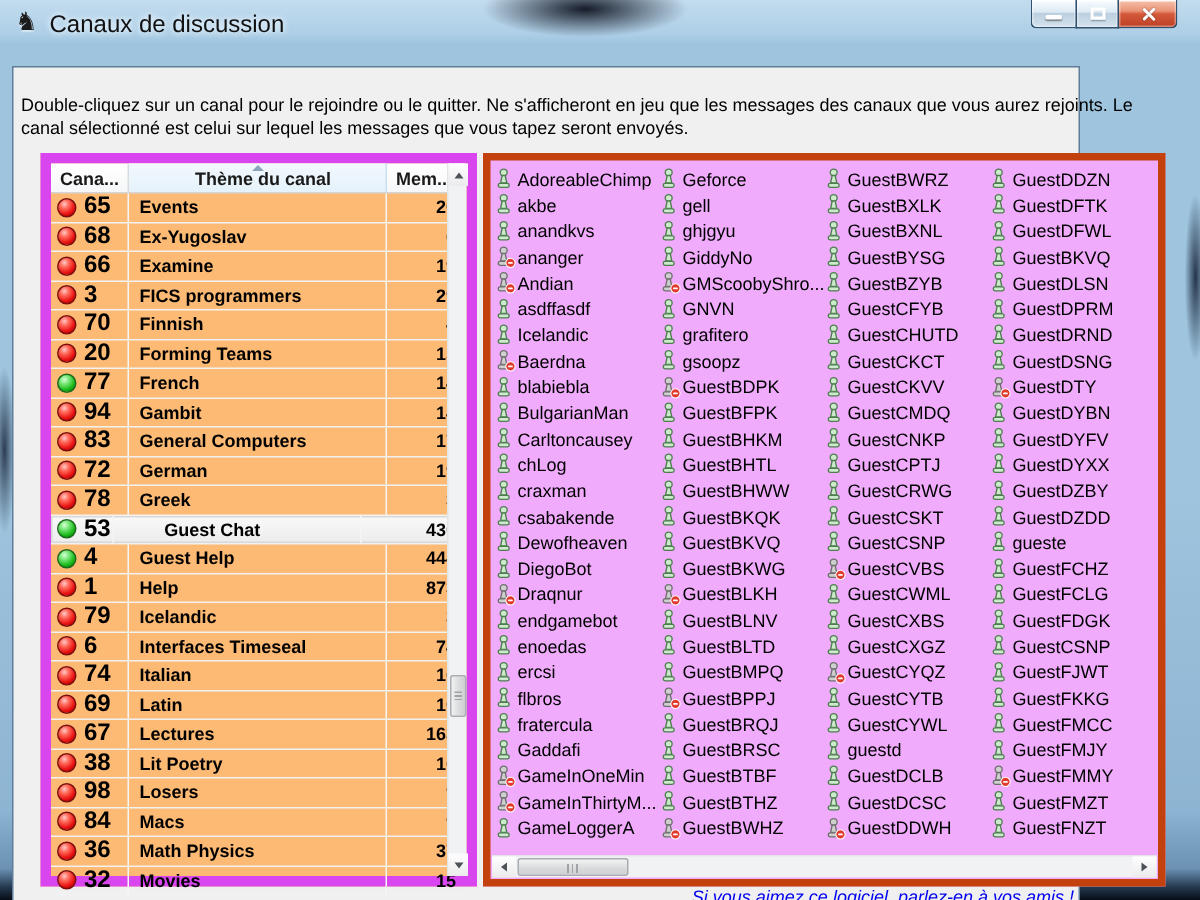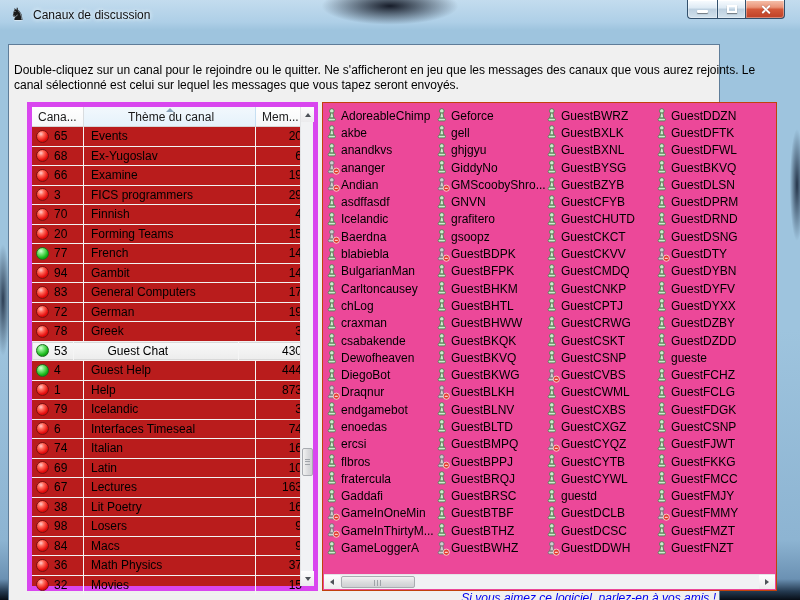--- a/index.html
+++ b/index.html
@@ -5,74 +5,74 @@
   html,body{margin:0;padding:0;background:#222;}
   *{box-sizing:border-box;font-family:"Liberation Sans",sans-serif;}
   .window{position:relative;width:800px;height:600px;overflow:hidden;
     background:
       radial-gradient(ellipse 95px 26px at 390px 6px, rgba(8,12,24,0.92), rgba(8,12,24,0) 72%),
       radial-gradient(ellipse 9px 70px at 3px 300px, rgba(6,16,36,0.75), rgba(6,16,36,0) 80%),
       radial-gradient(ellipse 9px 70px at 797px 185px, rgba(6,16,36,0.8), rgba(6,16,36,0) 80%),
       linear-gradient(180deg,#c3dcee 0,#aecfe7 22px,#9ec4de 30px,#9ec4de 55%,#8db4d2 90%,#6b91b3 96.5%,#23384e 98.6%,#070d16 100%);}
   .titlebar{position:absolute;left:0;top:0;width:800px;height:30px;}
   .app-icon{position:absolute;left:10px;top:5px;font-size:17px;line-height:20px;color:#1b1b1b;text-shadow:0 1px 1px rgba(255,255,255,.5);}
-  .title{position:absolute;left:33px;top:8px;font-size:12px;color:#111;text-shadow:0 0 4px #e8f4ff,0 0 4px #e8f4ff;}
+  .title{position:absolute;left:33px;top:8px;font-size:16px;color:#111;text-shadow:0 0 4px #e8f4ff,0 0 4px #e8f4ff;}
   .win-btns{position:absolute;top:0px;right:15px;height:20px;display:flex;}
   .wbtn{position:relative;height:19px;border:1px solid #32506c;border-top:none;
     background:linear-gradient(#fafdff,#dce9f3 45%,#bccfdf 50%,#cfdfeb 92%);
     box-shadow:inset 0 1px 0 rgba(255,255,255,.85),inset 0 0 0 1px rgba(255,255,255,.35);}
   .wbtn.min{width:30px;border-bottom-left-radius:4px;border-right:none;}
   .wbtn.max{width:29px;}
   .wbtn.close{width:39px;border-left:none;border-bottom-right-radius:4px;
     background:linear-gradient(#f6c3ae,#ea9478 40%,#d4593a 52%,#c2452a 90%);}
   .glyph-min{position:absolute;left:9px;bottom:5px;width:11px;height:3px;background:#fff;border-radius:1px;box-shadow:0 1px 1px rgba(0,0,0,.45);}
   .glyph-max{position:absolute;left:9px;top:5px;width:10px;height:8px;border:2px solid #fff;box-shadow:0 1px 1px rgba(0,0,0,.4);}
   .glyph-close{position:absolute;left:14px;top:4px;width:11px;height:11px;}
   .glyph-close::before,.glyph-close::after{content:"";position:absolute;left:5px;top:0;width:2.4px;height:11px;background:#fff;border-radius:1px;box-shadow:0 0 1px rgba(60,0,0,.6);}
   .glyph-close::before{transform:rotate(45deg);}
   .glyph-close::after{transform:rotate(-45deg);}
 
   .client{position:absolute;left:8px;top:44px;width:712px;height:562px;background:#f0f0f0;border:1px solid #5f7d99;}
   .instructions{position:absolute;left:5px;top:18px;width:773px;font-size:12px;line-height:15px;color:#000;}
 
   
-  .channels{position:absolute;left:18px;top:57px;width:291px;height:489px;background:#b91c1c;border:5px solid #d946ef;}
+  .channels{position:absolute;left:18px;top:57px;width:291px;height:489px;background:#fdba74;border:7px solid #d946ef;font-weight:bold;}
   .ch-header{position:absolute;left:0;top:0;height:20px;width:276px;display:flex;border-bottom:1px solid #d5d5d5;background:linear-gradient(#ffffff,#f6f7f8);}
   .hdr-cell{position:relative;font-size:12px;color:#1a1a1a;padding:3px 0 0 6px;border-right:1px solid #d9dcdf;}
   .hdr-c1{width:52px;}
   .hdr-c2{width:172px;background:linear-gradient(#f2f8fd,#e5f2fb);border-right:1px solid #c6dff2;padding-left:44px;}
   .hdr-c3{width:52px;text-align:left;padding-right:6px;}
   .sort-arrow{position:absolute;left:50%;top:1px;margin-left:-4px;width:0;height:0;
     border-left:4px solid transparent;border-right:4px solid transparent;border-bottom:4px solid #8ba4bb;}
   .ch-rows{position:absolute;left:0;top:20px;width:276px;}
   .ch-row{display:flex;height:19.5px;align-items:center;border-bottom:1px solid #f2f2f2;}
   .ch-row.selected{background:linear-gradient(#f9f9f9,#ececec);box-shadow:inset 0 0 0 1px #d8d8d8;gap:26px;}
   .ch-c1{width:52px;display:flex;align-items:center;padding-left:4px;border-right:1px solid #f5f5f5;height:100%;}
   .orb{width:13px;height:13px;border-radius:50%;margin-right:5px;flex:none;}
   .orb.red{background:radial-gradient(circle at 36% 28%,#ffc8c8 0%,#ff6a5a 28%,#e81010 65%,#9c0000 100%);border:1px solid #7c1010;}
   .orb.green{background:radial-gradient(circle at 36% 28%,#d8ffd8 0%,#7ae87a 28%,#18b818 65%,#077007 100%);border:1px solid #1d6b1d;}
-  .ch-num{font-size:12px;color:#000;}
+  .ch-num{font-size:16px;color:#000;}
   .ch-theme{width:172px;padding-left:7px;font-size:12px;color:#000;border-right:1px solid #f5f5f5;height:100%;display:flex;align-items:center;}
   .ch-mem{width:52px;text-align:right;padding-right:6px;font-size:12px;color:#000;}
 
   
   .vscroll{position:absolute;top:0;right:0;bottom:0;width:13px;background:#f1f2f4;border-left:1px solid #e3e4e6;}
   .sbtn{position:absolute;width:13px;height:15px;background:linear-gradient(#fefefe,#ebebed);display:flex;align-items:center;justify-content:center;}
   .sbtn.up{top:0;}  .sbtn.down{bottom:0;}
   .tri-up{width:0;height:0;border-left:3.5px solid transparent;border-right:3.5px solid transparent;border-bottom:4px solid #4d5258;}
   .tri-down{width:0;height:0;border-left:3.5px solid transparent;border-right:3.5px solid transparent;border-top:4px solid #4d5258;}
   .tri-left{width:0;height:0;border-top:3.5px solid transparent;border-bottom:3.5px solid transparent;border-right:4px solid #4d5258;}
   .tri-right{width:0;height:0;border-top:3.5px solid transparent;border-bottom:3.5px solid transparent;border-left:4px solid #4d5258;}
   .vthumb{position:absolute;left:1px;top:341px;width:11px;height:28px;border:1px solid #a9acb1;border-radius:2px;
     background:linear-gradient(90deg,#f2f2f2,#d9dadc 60%,#cfd0d3);}
   .vthumb::after{content:"";position:absolute;left:2px;top:50%;margin-top:-3px;width:5px;height:6px;
     background:repeating-linear-gradient(180deg,#9fa3a8 0 1px,transparent 1px 2.5px);}
 
   
-  .users{position:absolute;left:313px;top:57px;width:455px;height:489px;background:#ec4899;border:1px solid #c2410c;}
+  .users{position:absolute;left:313px;top:57px;width:455px;height:489px;background:#f0abfc;border:5px solid #c2410c;}
   .u-cols{position:absolute;left:3px;top:4px;display:flex;}
   .u-col{width:110px;}
   .u-item{display:flex;align-items:center;height:17.3px;}
   .u-icon{width:15px;flex:none;display:flex;align-items:center;}
   .u-name{font-size:12px;color:#000;white-space:nowrap;}
   .hscroll{position:absolute;left:1px;right:1px;bottom:1px;height:15px;background:#f1f2f4;border-top:1px solid #e3e4e6;}
   .hbtn{position:absolute;top:0;width:16px;height:14px;background:linear-gradient(#fefefe,#ebebed);display:flex;align-items:center;justify-content:center;}
   .hbtn.left{left:0;} .hbtn.right{right:0;}
   .hthumb{position:absolute;left:17px;top:1px;width:74px;height:12px;border:1px solid #a9acb1;border-radius:2px;
     background:linear-gradient(#f2f2f2,#d9dadc 60%,#cfd0d3);}

